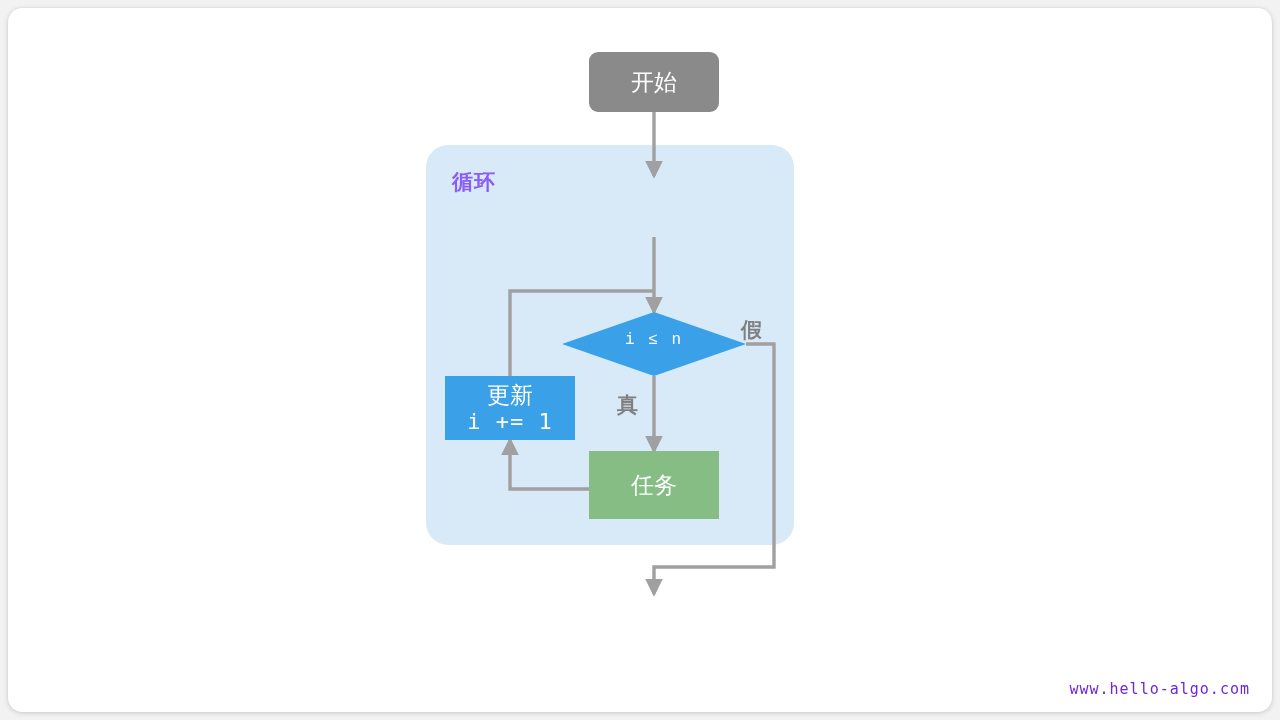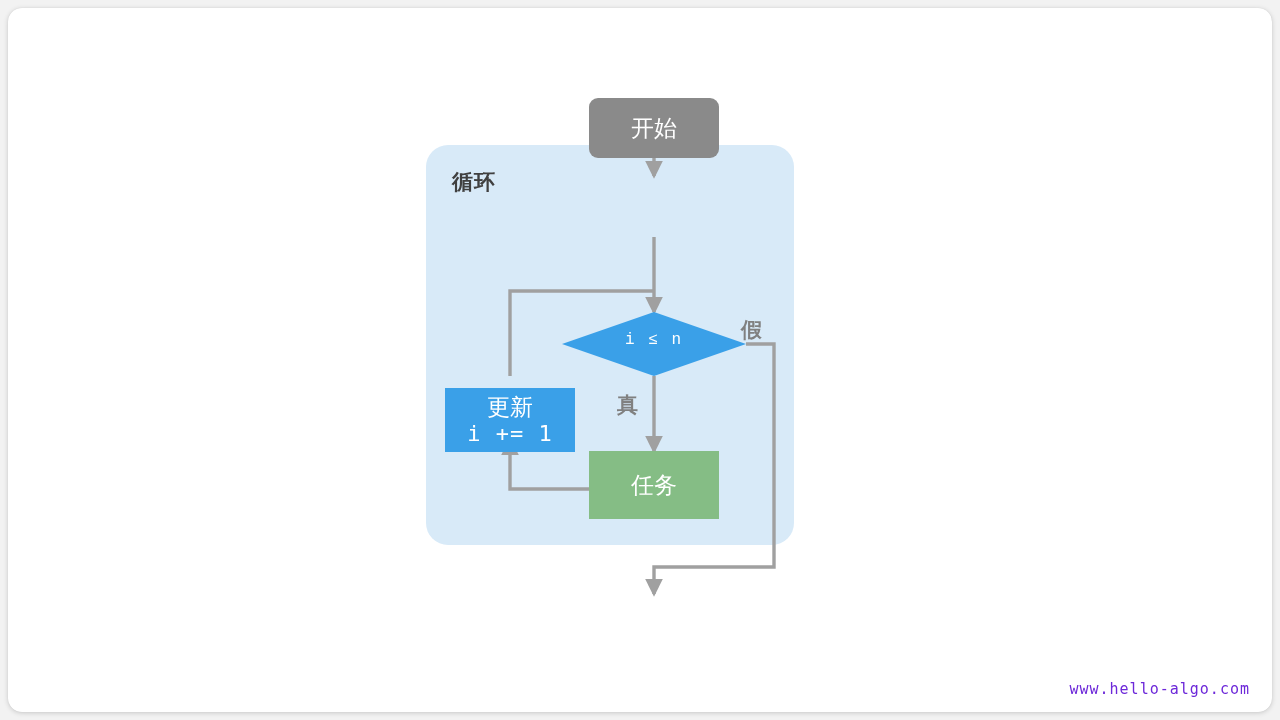--- a/index.html
+++ b/index.html
@@ -75,21 +75,21 @@
   .process-green {
     background: #85bd85;
   }
   .loop-box {
     position: absolute;
     background: #d8eaf8;
     border-radius: 22px;
   }
   .loop-title {
     position: absolute;
-    color: #404040;
+    color: #8b5cf6;
     font-size: 21px;
     font-weight: bold;
     font-family: "Liberation Sans", sans-serif;
     letter-spacing: 1px;
   }
   .edge-label {
     position: absolute;
     color: #808080;
     font-size: 21px;
     font-weight: bold;
@@ -133,31 +133,31 @@
         <g fill="none" stroke="#a0a0a0" stroke-width="3.4" stroke-linecap="butt" stroke-linejoin="miter">
           <path d="M 646 104 L 646 168" marker-end="url(#arrow)"></path>
           <path d="M 646 229 L 646 304" marker-end="url(#arrow)"></path>
           <path d="M 646 368 L 646 443" marker-end="url(#arrow)"></path>
           <path d="M 581 481 L 502 481 L 502 432" marker-end="url(#arrow)"></path>
           <path d="M 502 368 L 502 283 L 646 283"></path>
           <path d="M 738 336 L 766 336 L 766 559 L 646 559 L 646 586" marker-end="url(#arrow)"></path>
         </g>
       </svg>
 
-      <div class="node terminal" style="left:581px; top:44px; width:130px; height:60px;margin-top:46px;">
+      <div class="node terminal" style="left:581px; top:44px; width:130px; height:60px;">
         <span class="cn">开始</span>
       </div>
 
 
       <svg class="layer" viewBox="0 0 1264 704">
         <polygon points="646,304 738,336 646,368 554,336" fill="#3aa0e8"></polygon>
       </svg>
       <div class="diamond-label" style="left:554px; top:323px; width:184px; text-align:center;">i ≤ n</div>
 
-      <div class="node process-blue" style="left:437px; top:368px; width:130px; height:64px;margin-top:12px;">
+      <div class="node process-blue" style="left:437px; top:368px; width:130px; height:64px;">
         <span class="cn">更新</span>
         <span class="mono">i += 1</span>
       </div>
 
       <div class="node process-green" style="left:581px; top:443px; width:130px; height:68px;">
         <span class="cn">任务</span>
       </div>
 
 
       <div class="edge-label" style="left:609px; top:383px;">真</div>

